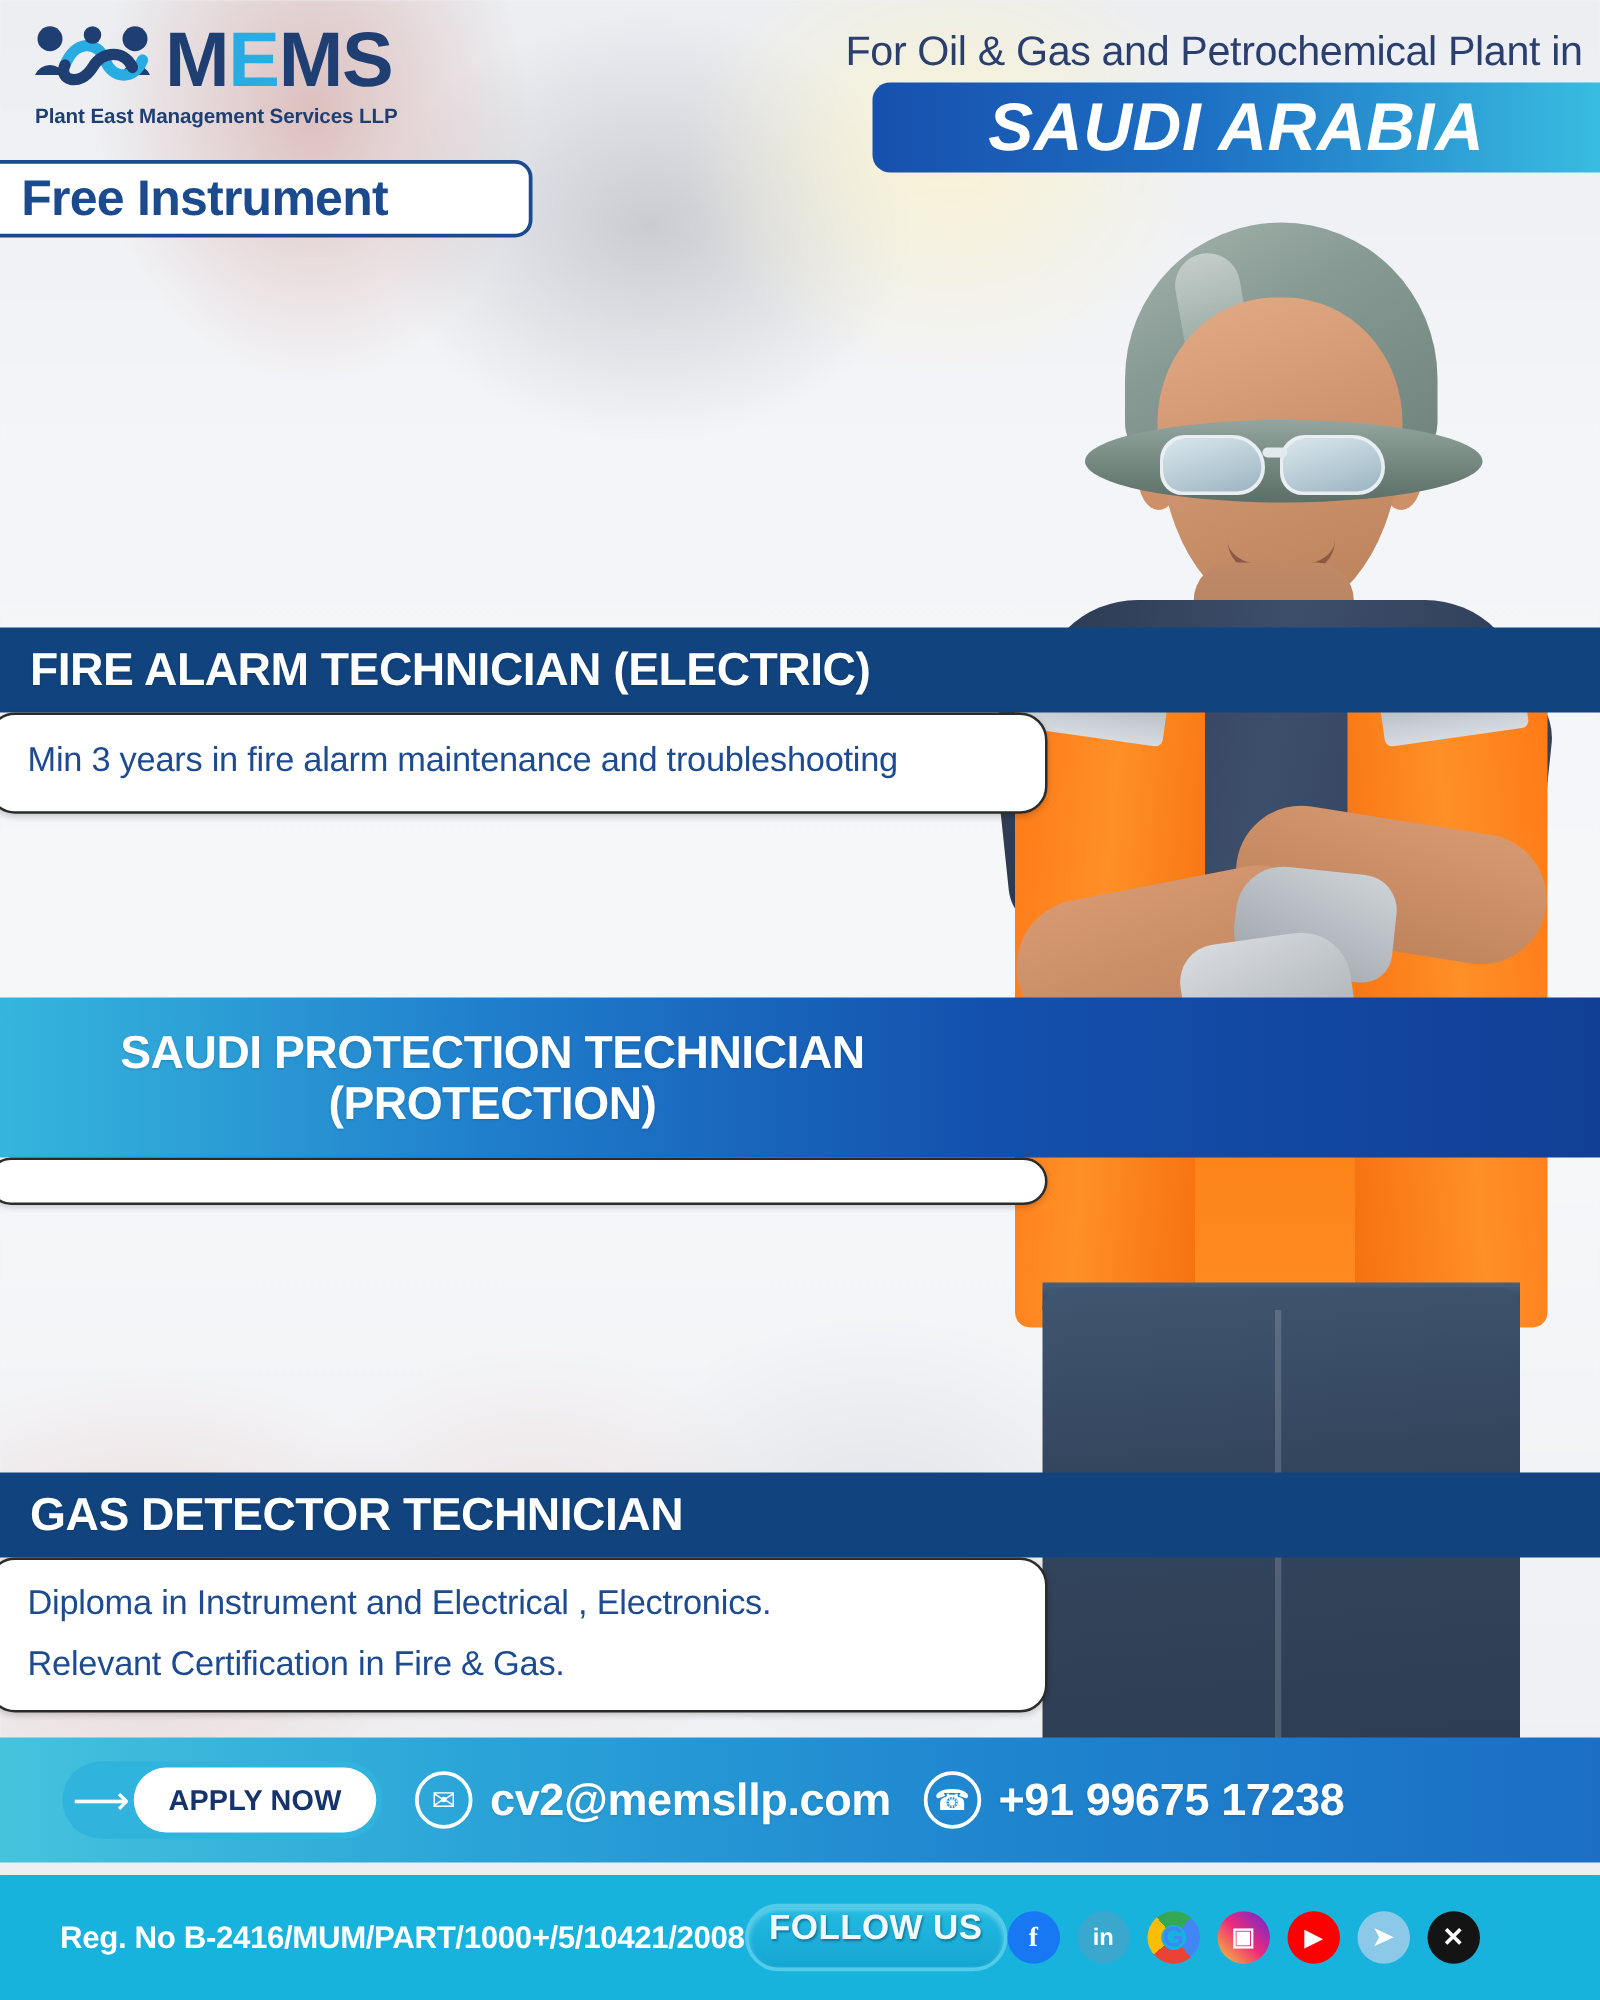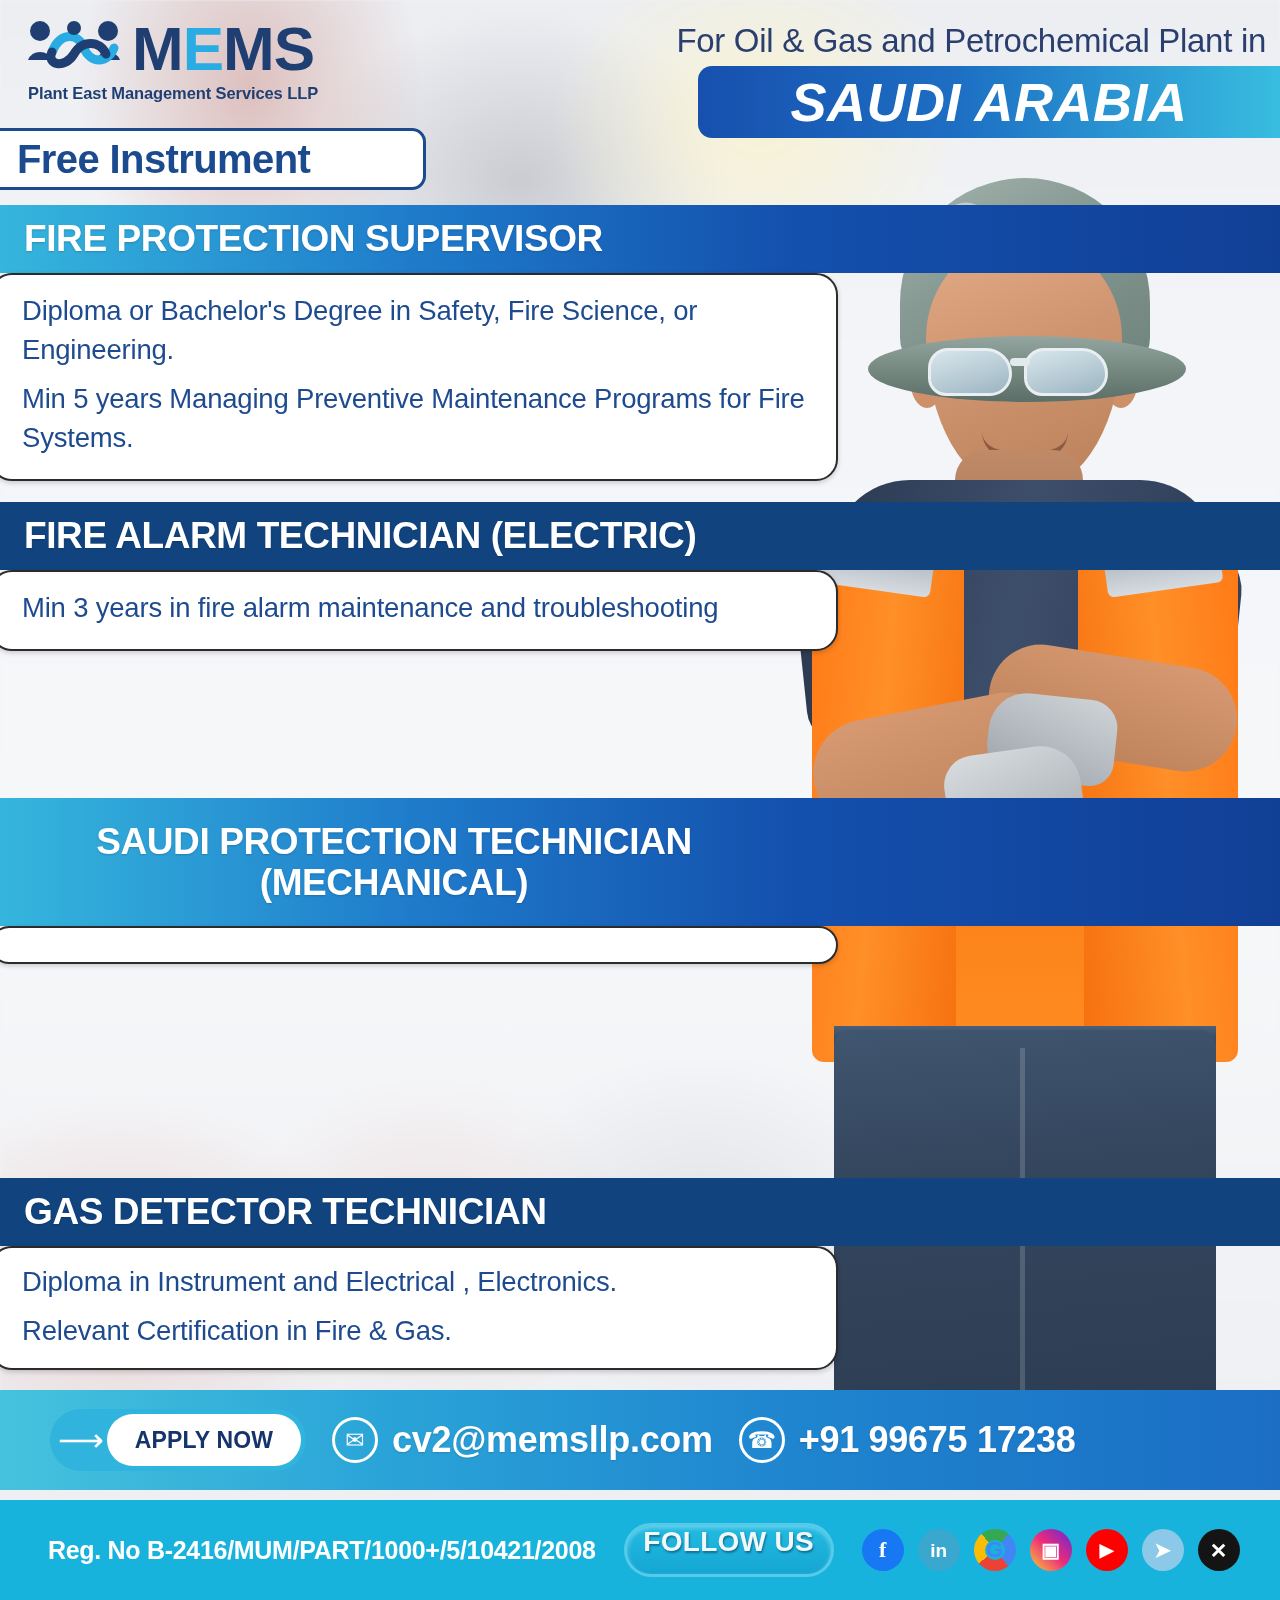--- a/index.html
+++ b/index.html
@@ -286,21 +286,21 @@
   }
   .c-text {
     color: #ffffff; font-size: 36px; font-weight: 700; letter-spacing: -0.3px;
     text-shadow: 0 1px 2px rgba(0,0,0,.15); white-space: nowrap;
   }
 
   
   .footer {
     position: absolute; left: 0; top: 1500px; width: 1280px; height: 100px;
     background: #18b3dd;
-    display: flex; align-items: center; padding-left: 48px; gap: 28px;
+    display: flex; align-items: center; padding-left: 48px; 
   }
   .reg-no {
     color: #ffffff; font-size: 25px; font-weight: 600; letter-spacing: -0.3px;
     white-space: nowrap;
   }
   .follow-pill {
     width: 210px; height: 54px; border-radius: 27px;
     border: 3px solid #55cbea;
     background: linear-gradient(180deg,#23bbe2,#14a6d2);
     display: flex; justify-content: center;
@@ -397,42 +397,33 @@
 
     <div class="country-pill">
       <span>SAUDI ARABIA</span>
     </div>
 
     <div class="free-badge">
       <span>Free Instrument</span>
     </div>
   </div>
 
-  <div class="job" style="top:205px;">
-    <div class="job-head grad" style="height:68px;">
-      <span class="jh-text">FIRE PROTECTION SUPERVISOR</span>
-    </div>
-    <div class="job-card">
-      <p>Diploma or Bachelor's Degree in Safety, Fire Science, or Engineering.</p>
-      <p>Min 5 years Managing Preventive Maintenance Programs for Fire Systems.</p>
-    </div>
-  </div>
 
   <div class="job" style="top:502px;">
     <div class="job-head solid" style="height:68px;">
       <span class="jh-text">FIRE ALARM TECHNICIAN (ELECTRIC)</span>
     </div>
     <div class="job-card">
       <p>Min 3 years in fire alarm maintenance and troubleshooting</p>
     </div>
   </div>
 
   <div class="job" style="top:798px;">
     <div class="job-head grad center" style="height:128px;">
-      <span class="jh-text"><span>SAUDI PROTECTION TECHNICIAN</span><br><span>(MECHANICAL)</span></span>
+      <span class="jh-text"><span>SAUDI PROTECTION TECHNICIAN</span><br><span>(PROTECTION)</span></span>
     </div>
     <div class="job-card">
     </div>
   </div>
 
   <div class="job" style="top:1178px;">
     <div class="job-head solid" style="height:68px;">
       <span class="jh-text">GAS DETECTOR TECHNICIAN</span>
     </div>
     <div class="job-card" style="padding-top:14px;padding-bottom:14px;">

